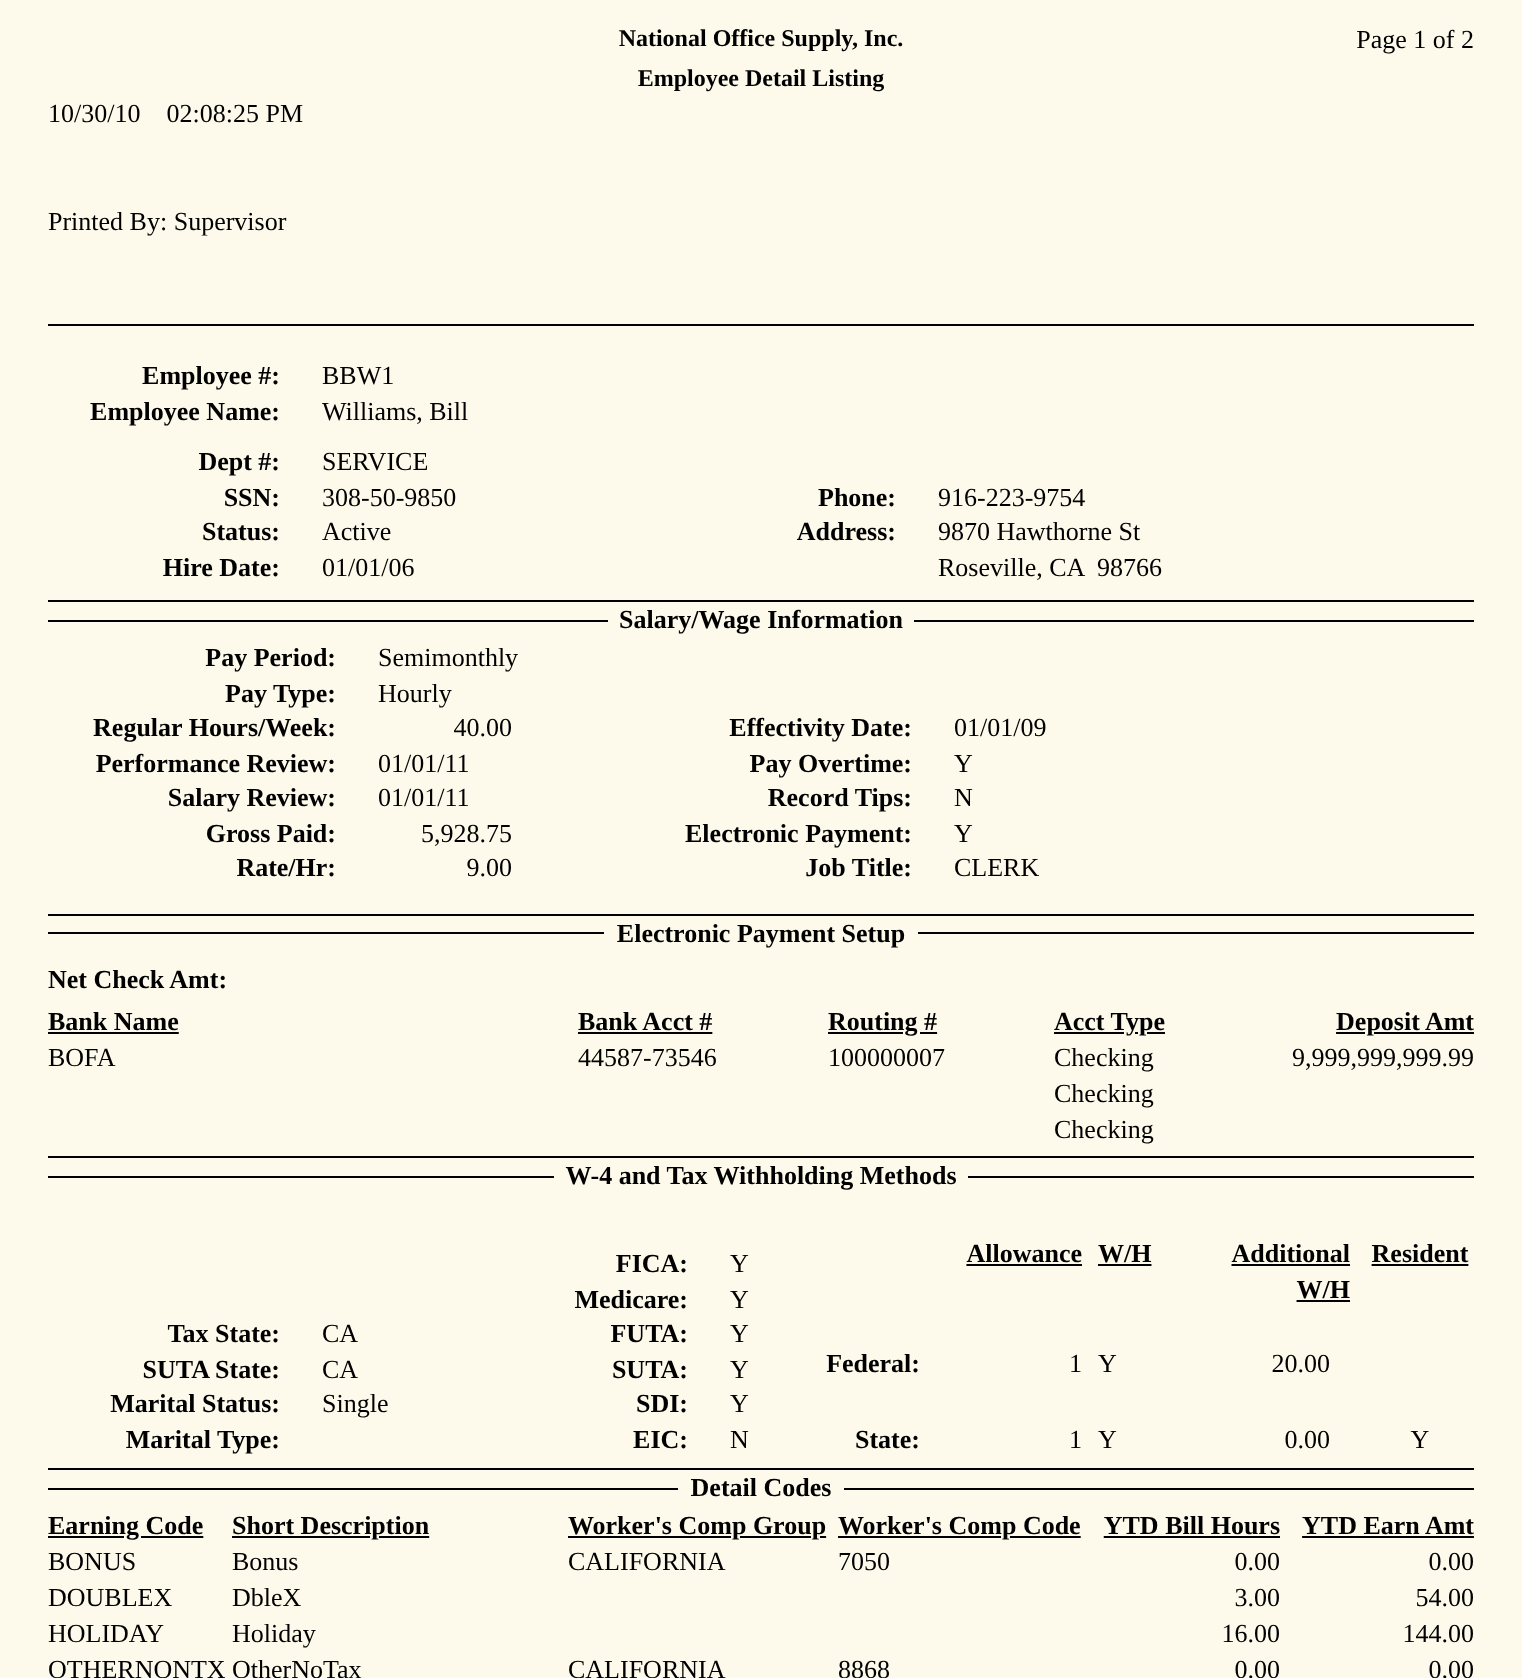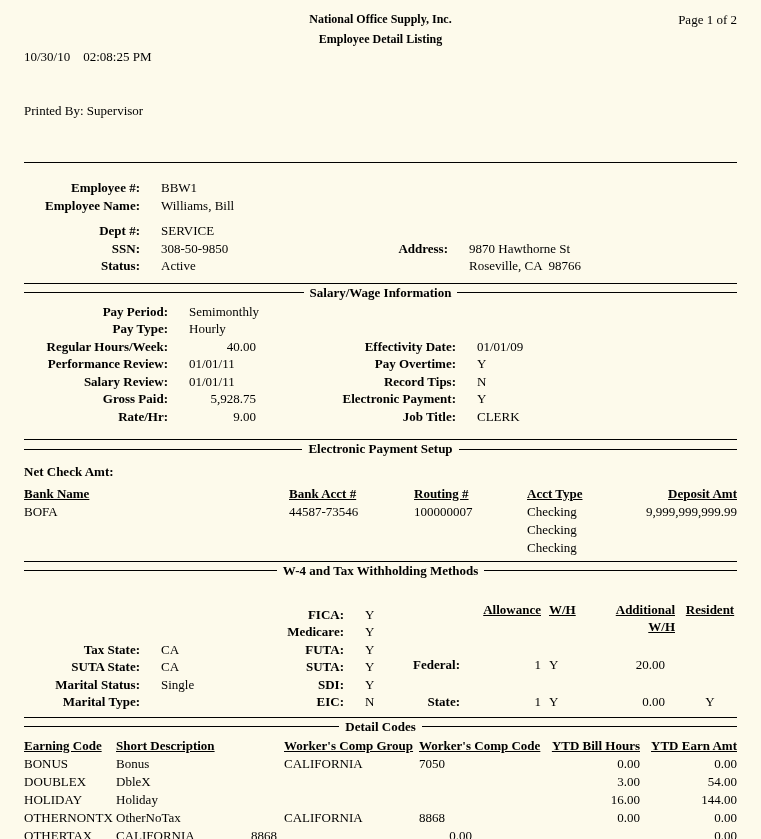--- a/index.html
+++ b/index.html
@@ -115,22 +115,30 @@
         <span class="val">SERVICE</span>
       </div>
       <div class="lv">
         <span class="lbl w116">SSN:</span>
         <span class="val">308-50-9850</span>
       </div>
       <div class="lv">
         <span class="lbl w116">Status:</span>
         <span class="val">Active</span>
       </div>
+      <div class="lv">
+        <span class="lbl w116">Hire Date:</span>
+        <span class="val">01/01/06</span>
+      </div>
     </div>
     <div>
+      <div class="lv">
+        <span class="lbl w118">Phone:</span>
+        <span class="val">916-223-9754</span>
+      </div>
       <div class="lv">
         <span class="lbl w118">Address:</span>
         <span class="val">9870 Hawthorne St</span>
       </div>
       <div class="lv">
         <span class="lbl w118"></span>
         <span class="val">Roseville, CA  98766</span>
       </div>
     </div>
   </div>

